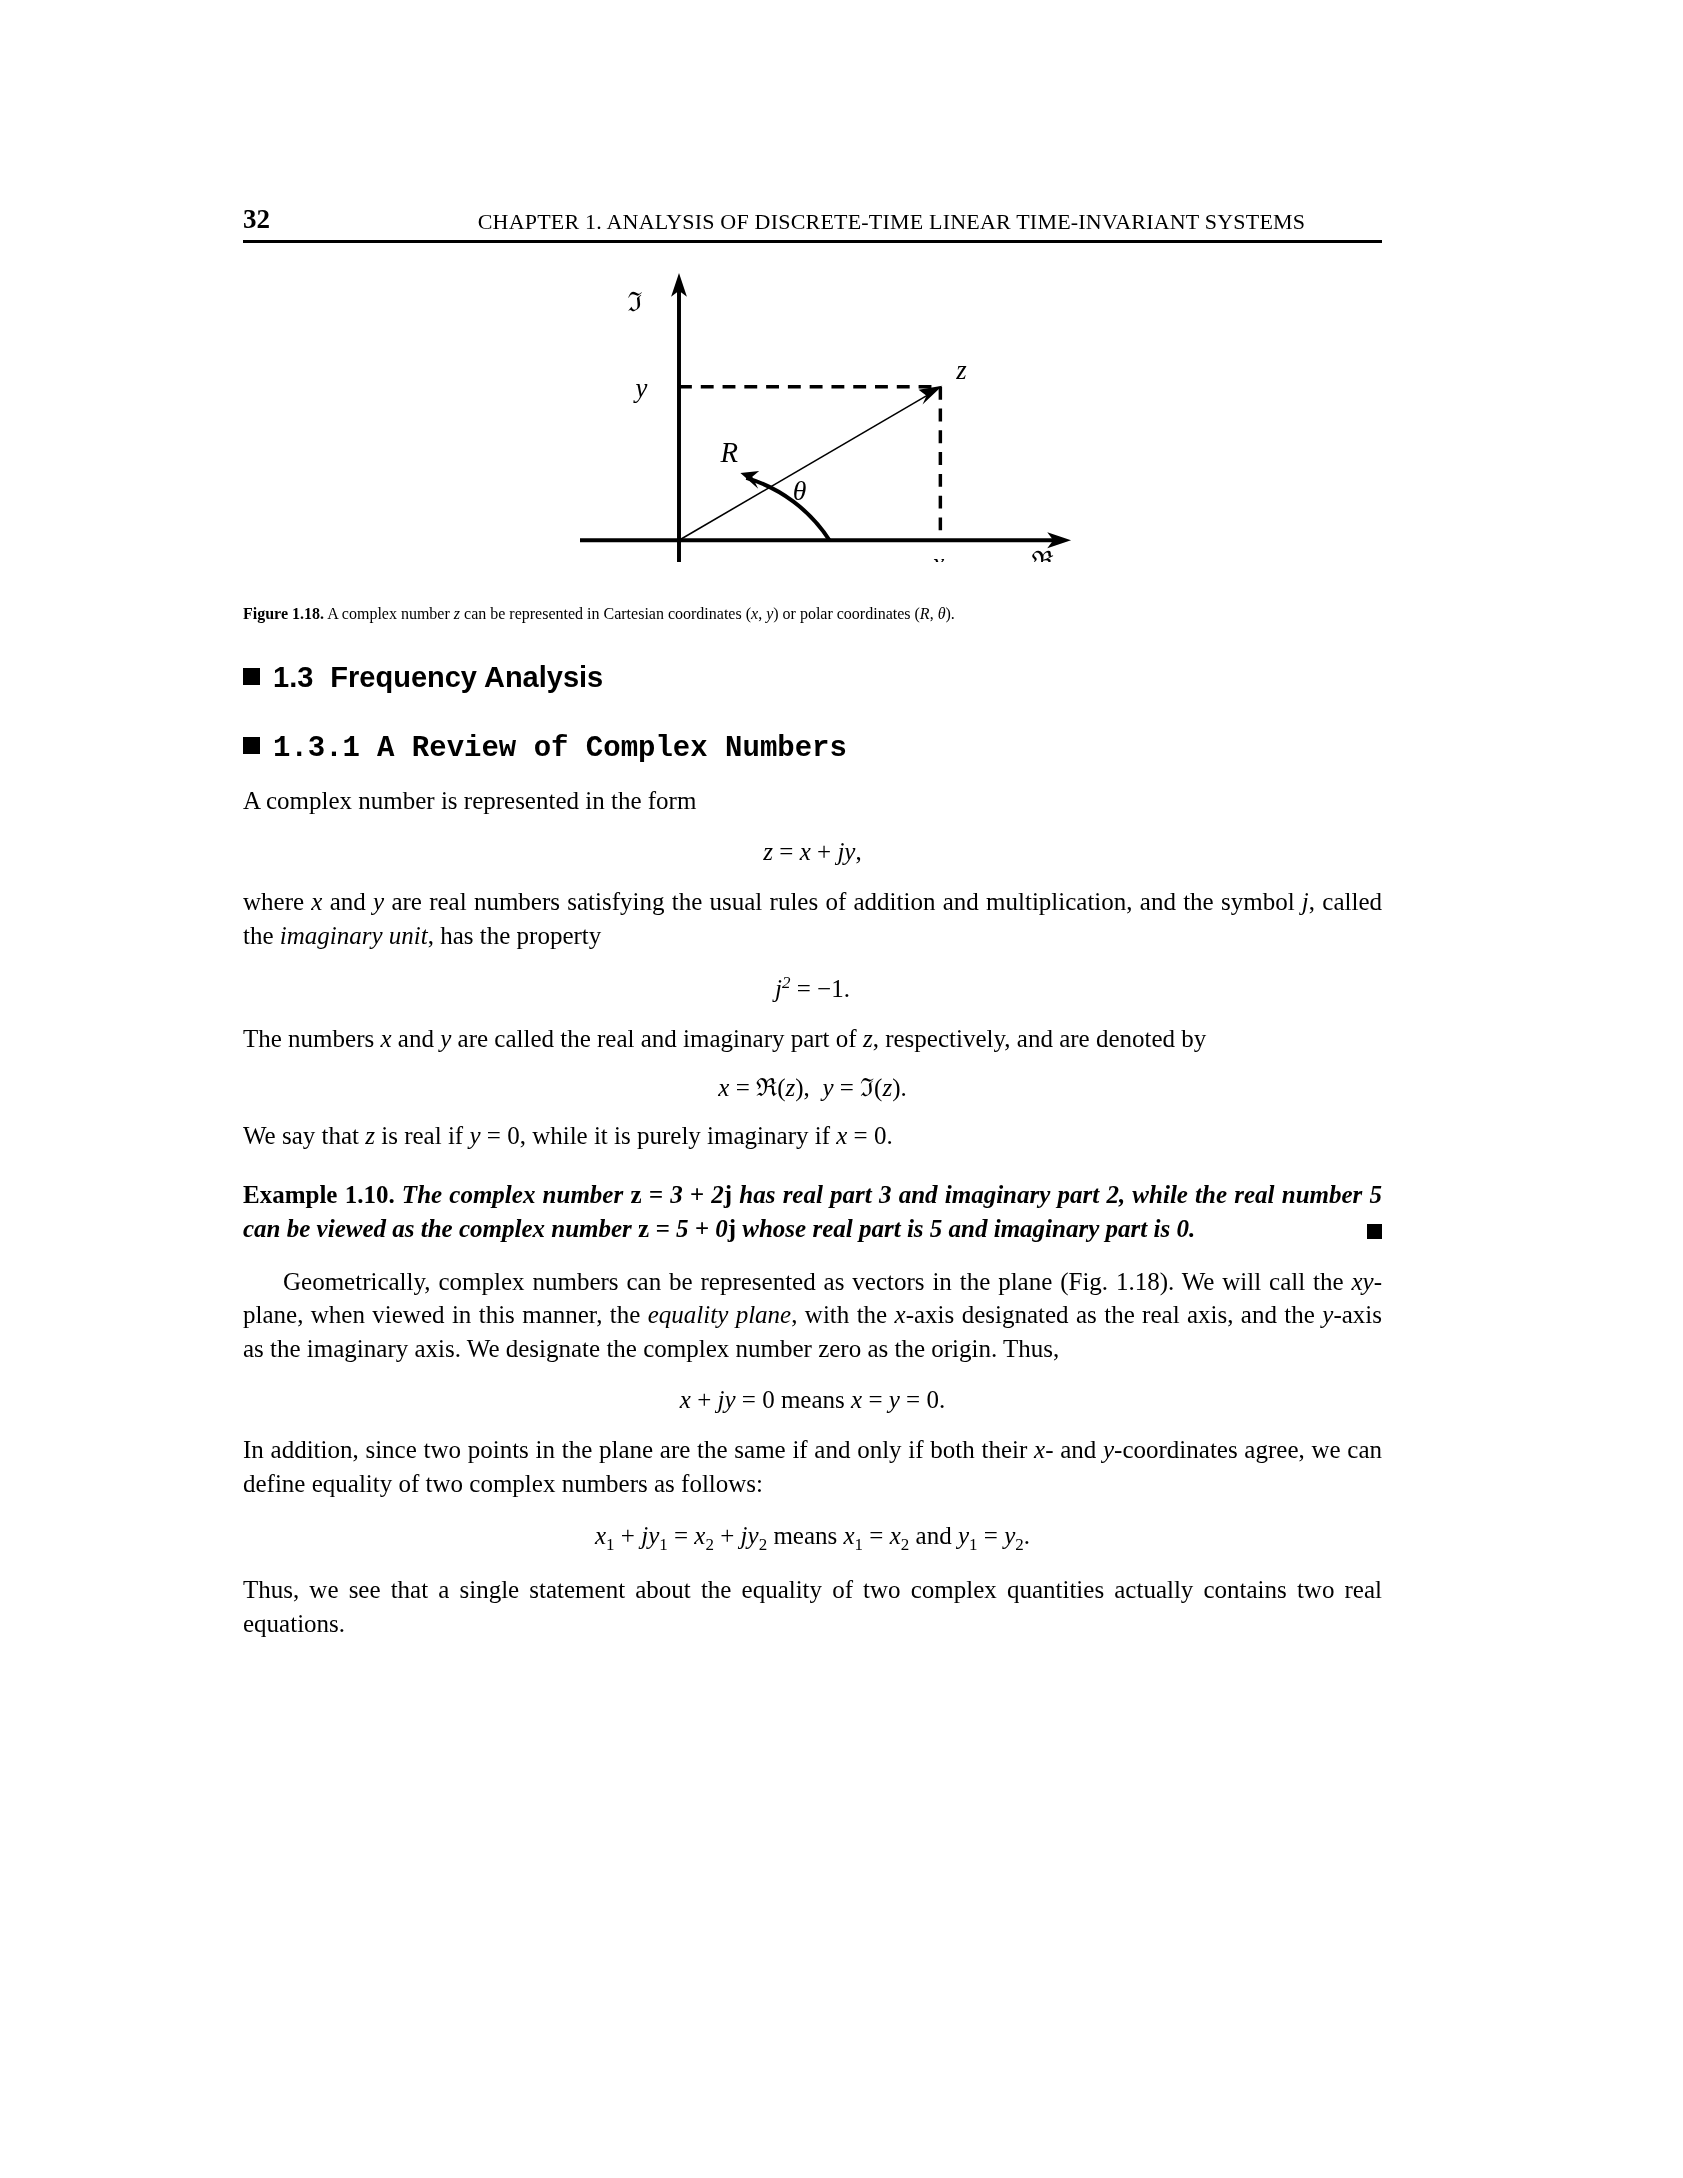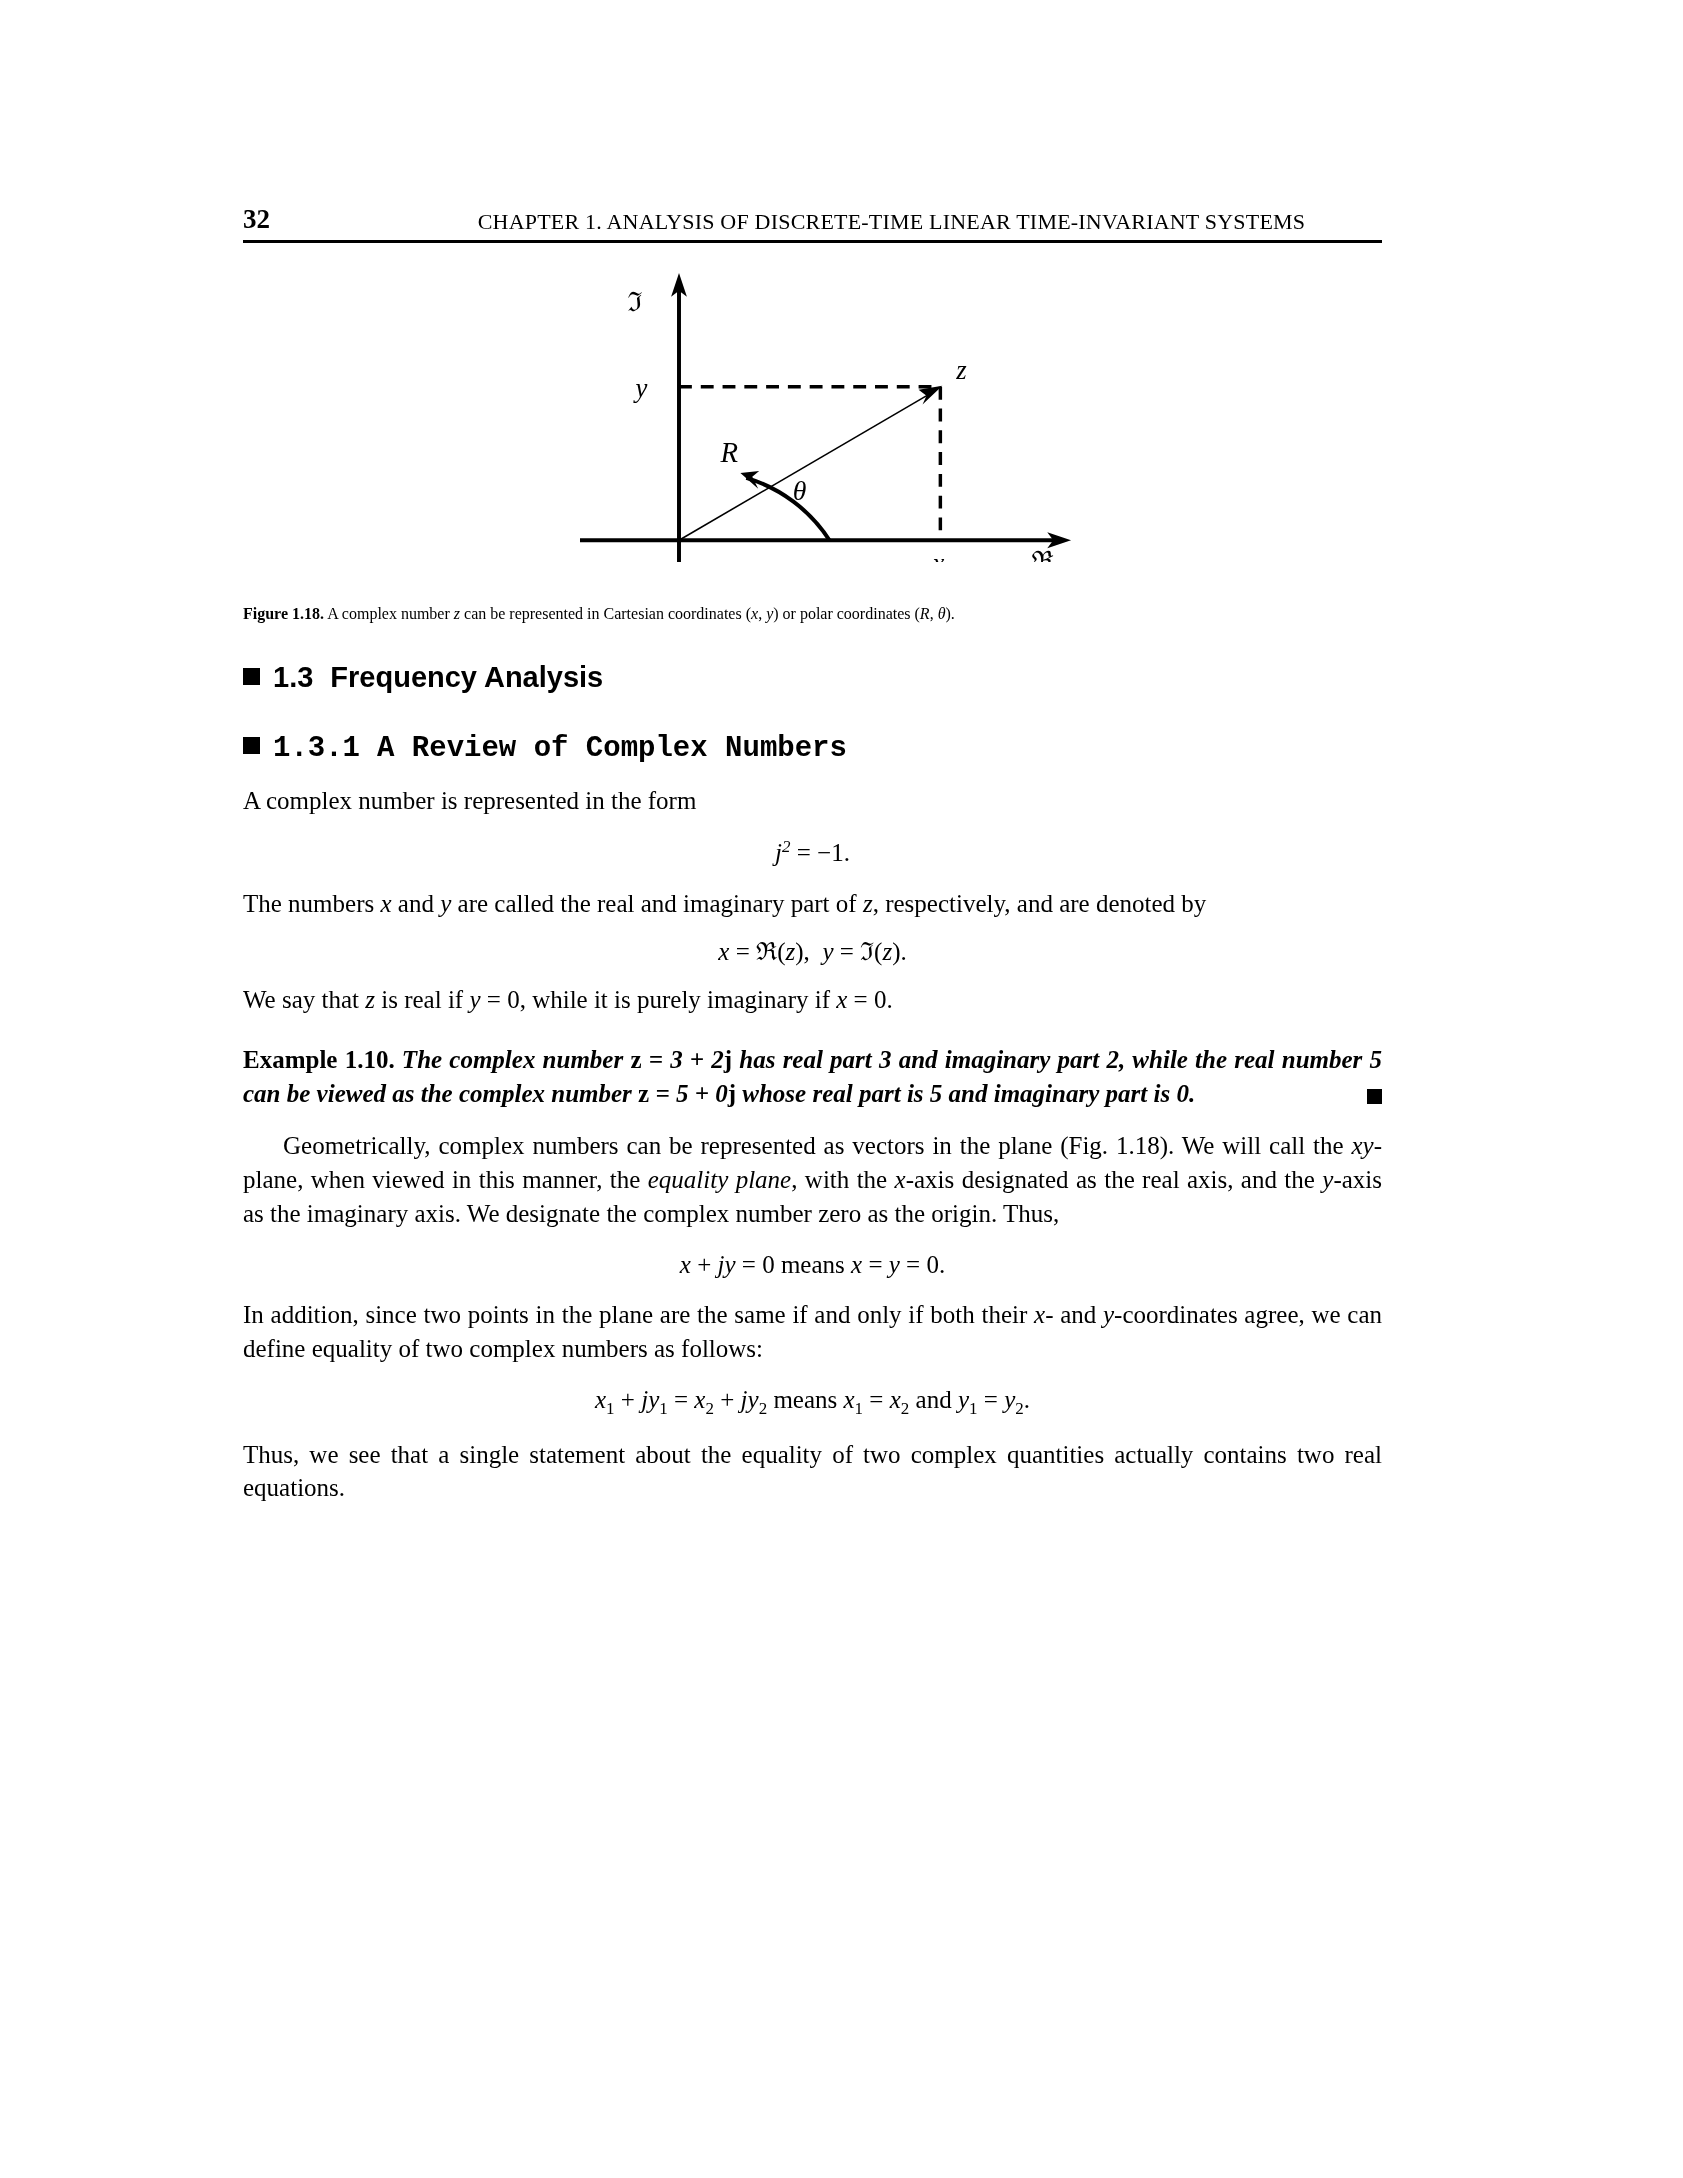--- a/index.html
+++ b/index.html
@@ -212,21 +212,27 @@
     </h2>
 
     <h3 class="subsec">
       <span class="sqbullet"></span>
       <span class="head-num">1.3.1</span>
       <span>A Review of Complex Numbers</span>
     </h3>
 
     <p class="body">A complex number is represented in the form</p>
 
-
+    <div class="eq">
+      <i class="mi">z</i> = <i class="mi">x</i> + <i class="mi">jy</i>,
+    </div>
+
+    <p class="body tight">
+      where <i class="mi">x</i> and <i class="mi">y</i> are real numbers satisfying the usual rules of addition and multiplication, and the symbol <i class="mi">j</i>, called the <i class="mi">imaginary unit</i>, has the property
+    </p>
 
     <div class="eq">
       <i class="mi">j</i><sup class="mx">2</sup> = −1.
     </div>
 
     <p class="body tight">
       The numbers <i class="mi">x</i> and <i class="mi">y</i> are called the real and imaginary part of <i class="mi">z</i>, respectively, and are denoted by
     </p>
 
     <div class="eq small-gap">

